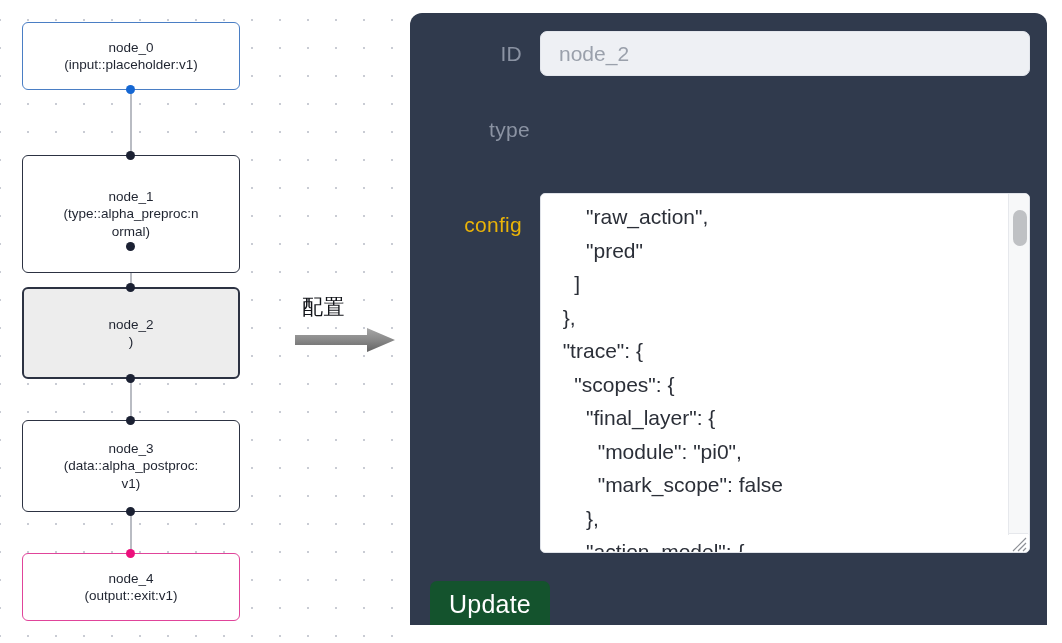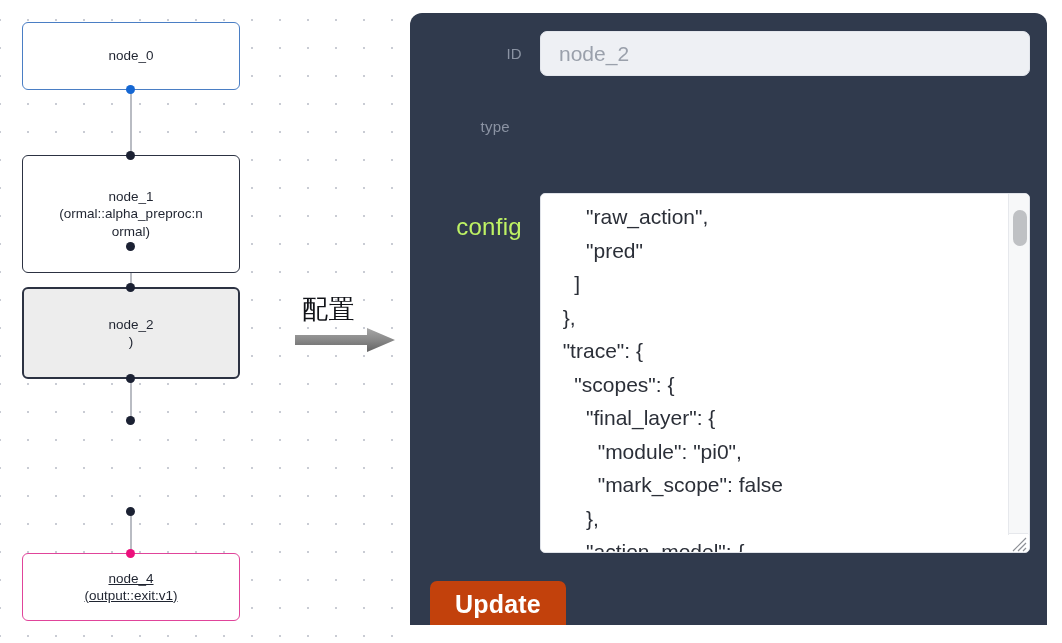--- a/index.html
+++ b/index.html
@@ -38,21 +38,21 @@
     justify-content: center;
     text-align: center;
     padding: 4px 4px;
     line-height: 1.28;
     font-size: 13.5px;
     color: #1f2430;
   }
   .node .lines { width: 100%; }
   .node-border-blue  { border: 1.6px solid #4a7ec4; }
   .node-border-dark  { border: 1.6px solid #2c3242; }
-  .node-border-pink  { border: 1.8px solid #e0449a; text-decoration: underline; }
+  .node-border-pink  { border: 1.8px solid #e0449a; }
   .node-fill-gray    { background: #ededed; }
 
   .dot {
     position: absolute;
     width: 9px; height: 9px;
     border-radius: 50%;
   }
   .dot-blue  { background: #1567d3; }
   .dot-dark  { background: #1b2133; }
   .dot-pink  { background: #ec0f7c; }
@@ -64,21 +64,21 @@
   }
 
   
   #annotation {
     position: absolute;
     left: 295px; top: 296px;
     width: 105px;
     height: 70px;
   }
   #annotation-label {
-    font-size: 26px;
+    font-size: 21px;
     color: #111318;
     text-align: left;
     line-height: 1;
     padding-left: 7px;
     letter-spacing: 0.5px;
   }
   #annotation-arrow {
     position: absolute;
     left: 0; top: 32px;
     width: 100px; height: 24px;
@@ -96,53 +96,53 @@
   }
   .field-row {
     position: absolute;
     display: flex;
     align-items: center;
   }
   .field-label {
     width: 110px;
     text-align: right;
     padding-right: 18px;
-    font-size: 15px;
+    font-size: 21px;
     color: #8b93a3;
     letter-spacing: 0.3px;
   }
   .field-input {
     background: #eef0f4;
     border: 1px solid #e3e6ec;
     border-radius: 7px;
     height: 45px;
     width: 490px;
     display: flex;
     align-items: center;
     padding: 0 18px;
     font-size: 21px;
     color: #9aa0ab;
     white-space: nowrap;
     overflow: hidden;
   }
   #row-id   { left: 20px; top: 18px; }
-  #row-type { left: 8px; top: 105px; }
+  #row-type { left: 28px; top: 105px; }
 
   #row-config {
     position: absolute;
     left: 20px; top: 180px;
     display: flex;
     align-items: flex-start;
   }
   #config-label {
     width: 110px;
     text-align: right;
     padding-right: 18px;
-    font-size: 24px;
-    color: #bef264;
+    font-size: 21px;
+    color: #eab308;
     padding-top: 20px;
     letter-spacing: 0.3px;
   }
   #config-textarea-wrap {
     position: relative;
     width: 490px;
     height: 360px;
     background: #ffffff;
     border: 1px solid #dfe2e8;
     border-radius: 5px;
@@ -184,72 +184,79 @@
     bottom: 1px;
     width: 19px;
     height: 18px;
     background: #ffffff;
     border-top: 1px solid #e6e8ec;
   }
   #update-button {
     position: absolute;
     left: 20px;
     top: 568px;
-    width: 136px;
+    width: 120px;
     height: 47px;
-    background: #c2410c;
+    background: #14532d;
     border-radius: 7px 7px 0 0;
     color: #ffffff;
     font-size: 25px;
     display: flex;
     align-items: center;
     justify-content: center;
     cursor: pointer;
     letter-spacing: 0.2px;
-    font-weight: bold;
   }
 </style>
 </head>
 <body>
 
 <div id="root">
 
   <div id="graph-canvas">
 
     <div class="edge" style="left:130px; top:90px; height:68px;"></div>
     <div class="edge" style="left:130px; top:247px; height:43px;"></div>
     <div class="edge" style="left:130px; top:378px; height:43px;"></div>
     <div class="edge" style="left:130px; top:511px; height:43px;"></div>
 
     <div class="node node-border-blue" style="left:22px; top:22px; width:218px; height:68px;">
       <div class="lines">
         <div>node_0</div>
+        <div>(input::placeholder:v1)</div>
       </div>
     </div>
     <div class="dot dot-blue" style="left:126px; top:85px;"></div>
 
     <div class="node node-border-dark" style="left:22px; top:155px; width:218px; height:118px;">
       <div class="lines">
         <div>node_1</div>
-        <div>(ormal::alpha_preproc:n</div>
+        <div>(type::alpha_preproc:n</div>
         <div>ormal)</div>
       </div>
     </div>
     <div class="dot dot-dark" style="left:126px; top:151px;"></div>
     <div class="dot dot-dark" style="left:126px; top:242px;"></div>
 
     <div class="node node-border-dark node-fill-gray" style="left:22px; top:287px; width:218px; height:92px; border-width:2px;">
       <div class="lines">
         <div>node_2</div>
         <div>)</div>
       </div>
     </div>
     <div class="dot dot-dark" style="left:126px; top:283px;"></div>
     <div class="dot dot-dark" style="left:126px; top:374px;"></div>
 
+    <div class="node node-border-dark" style="left:22px; top:420px; width:218px; height:92px;">
+      <div class="lines">
+        <div>node_3</div>
+        <div>(data::alpha_postproc:</div>
+        <div>v1)</div>
+      </div>
+    </div>
     <div class="dot dot-dark" style="left:126px; top:416px;"></div>
     <div class="dot dot-dark" style="left:126px; top:507px;"></div>
 
     <div class="node node-border-pink" style="left:22px; top:553px; width:218px; height:68px;">
       <div class="lines">
         <div>node_4</div>
         <div>(output::exit:v1)</div>
       </div>
     </div>
     <div class="dot dot-pink" style="left:126px; top:549px;"></div>

